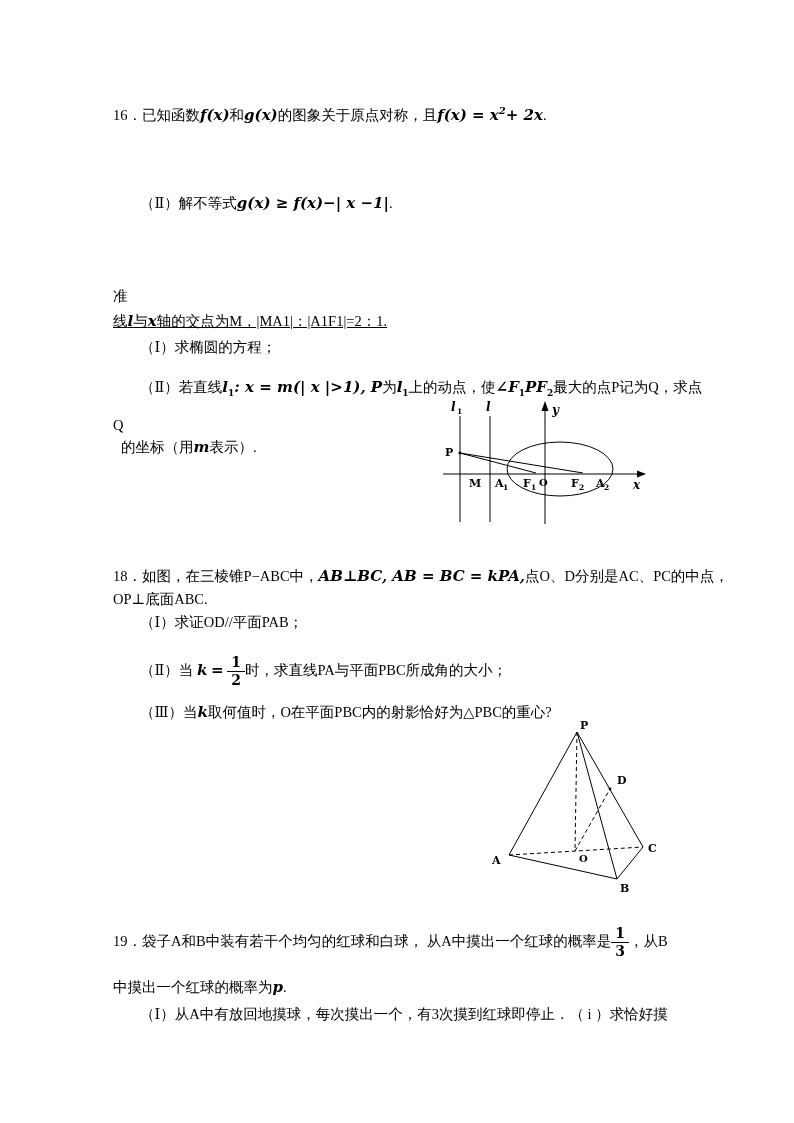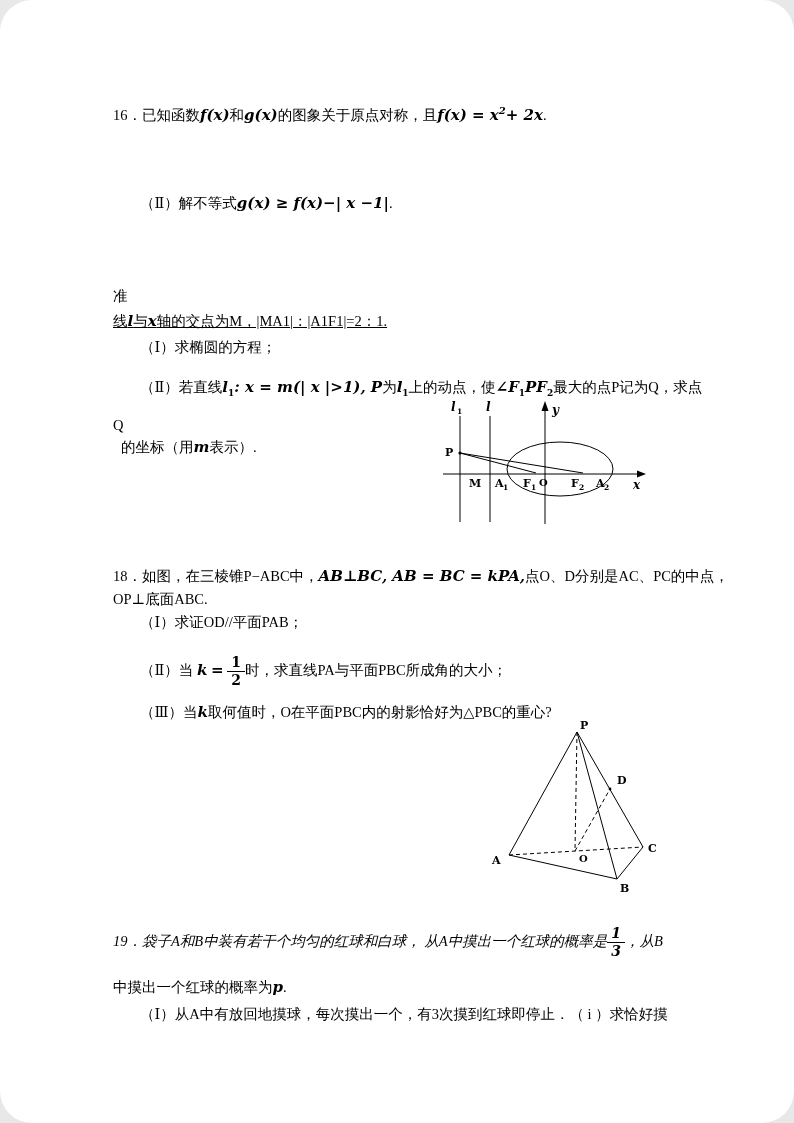--- a/index.html
+++ b/index.html
@@ -1,21 +1,20 @@
 <!DOCTYPE html>
 <html><head>
 <meta charset="utf-8">
 <style>
   * { margin:0; padding:0; box-sizing:border-box; }
   html,body { background:#e8e8e8; }
   .page {
     position:relative; width:794px; height:1123px; margin:0 auto;
     background:#ffffff; overflow:hidden; color:#000;
     font-family:"Liberation Serif","DejaVu Serif",serif;
-    border-radius:32px;
   }
   .line {
     position:absolute; font-size:14.5px; line-height:1.35;
     white-space:nowrap; color:#000;
   }
   .math {
     font-family:"DejaVu Serif","DejaVu Sans",serif;
     font-style:italic; font-weight:bold; font-size:15px;
   }
   .math sup { font-size:10px; font-style:italic; }
@@ -109,19 +108,19 @@
     <line class="fd" x1="97" y1="133" x2="132" y2="71"></line>
     <circle cx="132" cy="71" r="1.4"></circle>
     <text class="ft" x="102" y="11">P</text>
     <text class="ft" x="139" y="66">D</text>
     <text class="ft" x="14" y="146">A</text>
     <text class="ft" x="142" y="174">B</text>
     <text class="ft" x="170" y="134">C</text>
     <text class="fto" x="101" y="144">O</text>
   </svg>
 
-  <div class="line" style="left:113px;top:926px;font-style:italic;"><span>19．袋子A和B中装有若干个均匀的红球和白球， 从A中摸出一个红球的概率是</span><span class="frac"><span class="num">1</span><span class="den">3</span></span><span>，从B</span></div>
+  <div class="line" style="left:113px;top:926px;"><span>19．袋子A和B中装有若干个均匀的红球和白球， 从A中摸出一个红球的概率是</span><span class="frac"><span class="num">1</span><span class="den">3</span></span><span>，从B</span></div>
 
   <div class="line" style="left:113px;top:977px;"><span>中摸出一个红球的概率为</span><span class="math">p</span><span>.</span></div>
 
   <div class="line" style="left:140px;top:1005px;"><span>（Ⅰ）从A中有放回地摸球，每次摸出一个，有3次摸到红球即停止．（ i ）求恰好摸</span></div>
 
 </div>
 
 </body></html>

